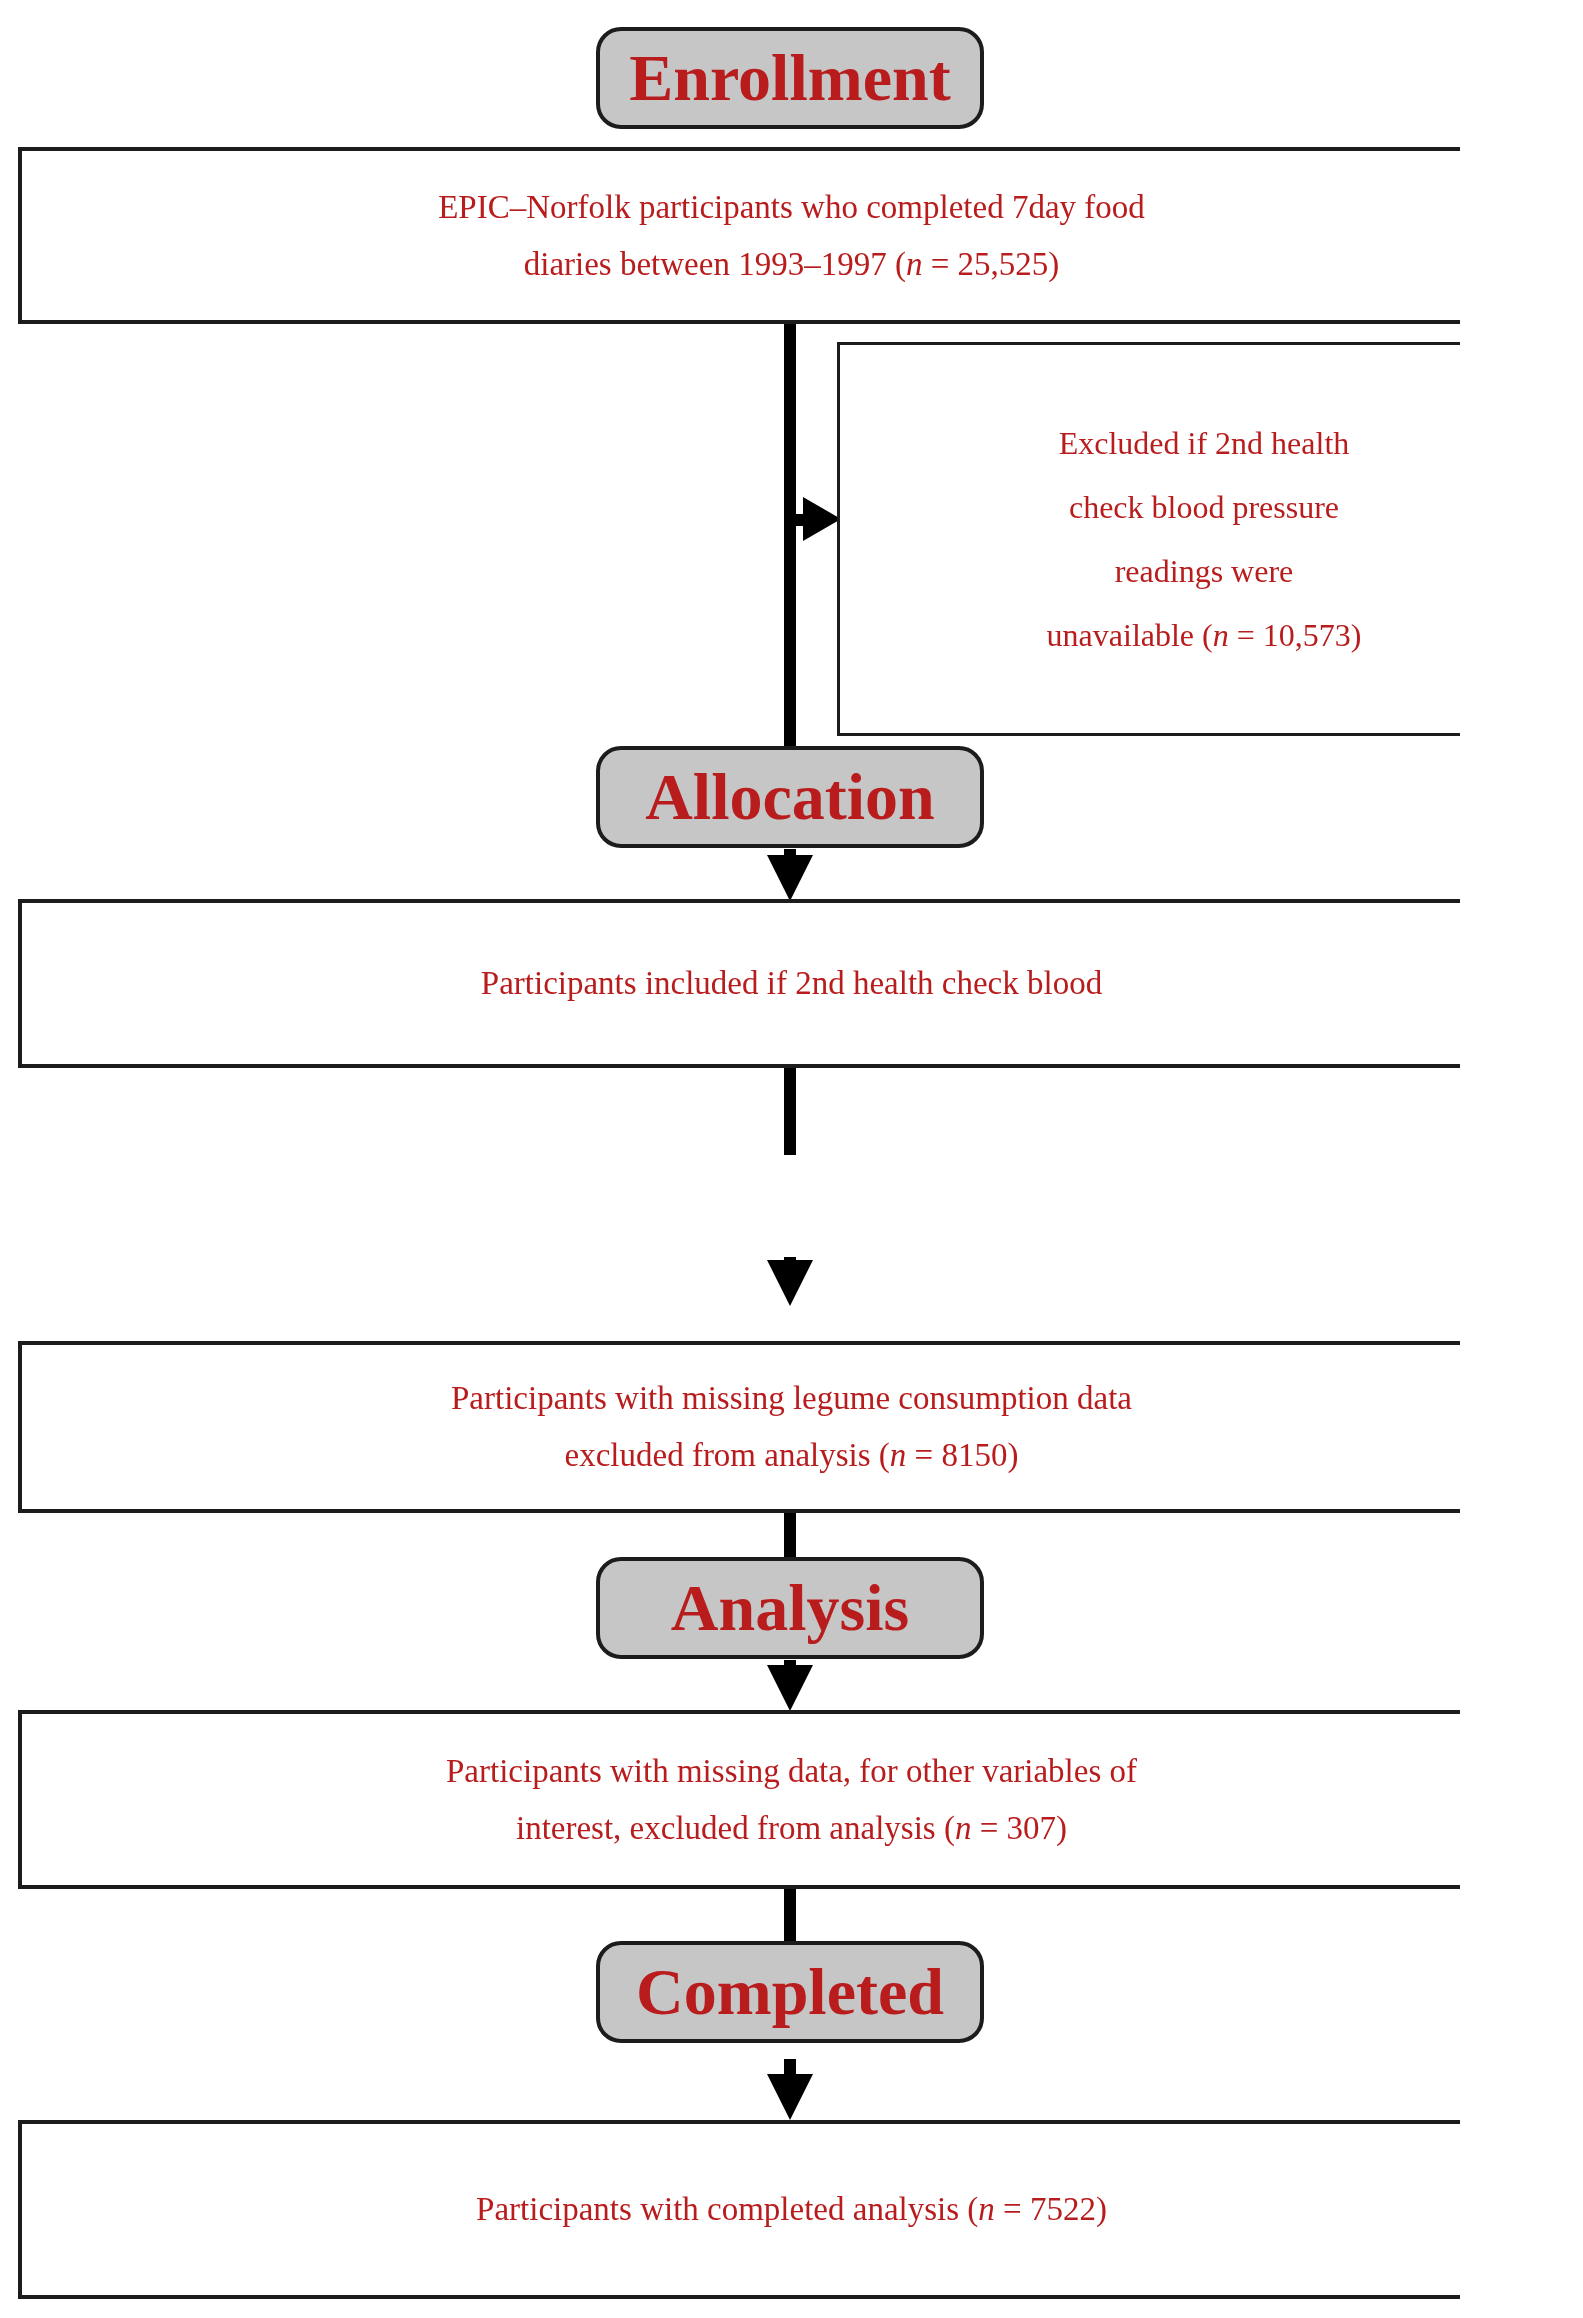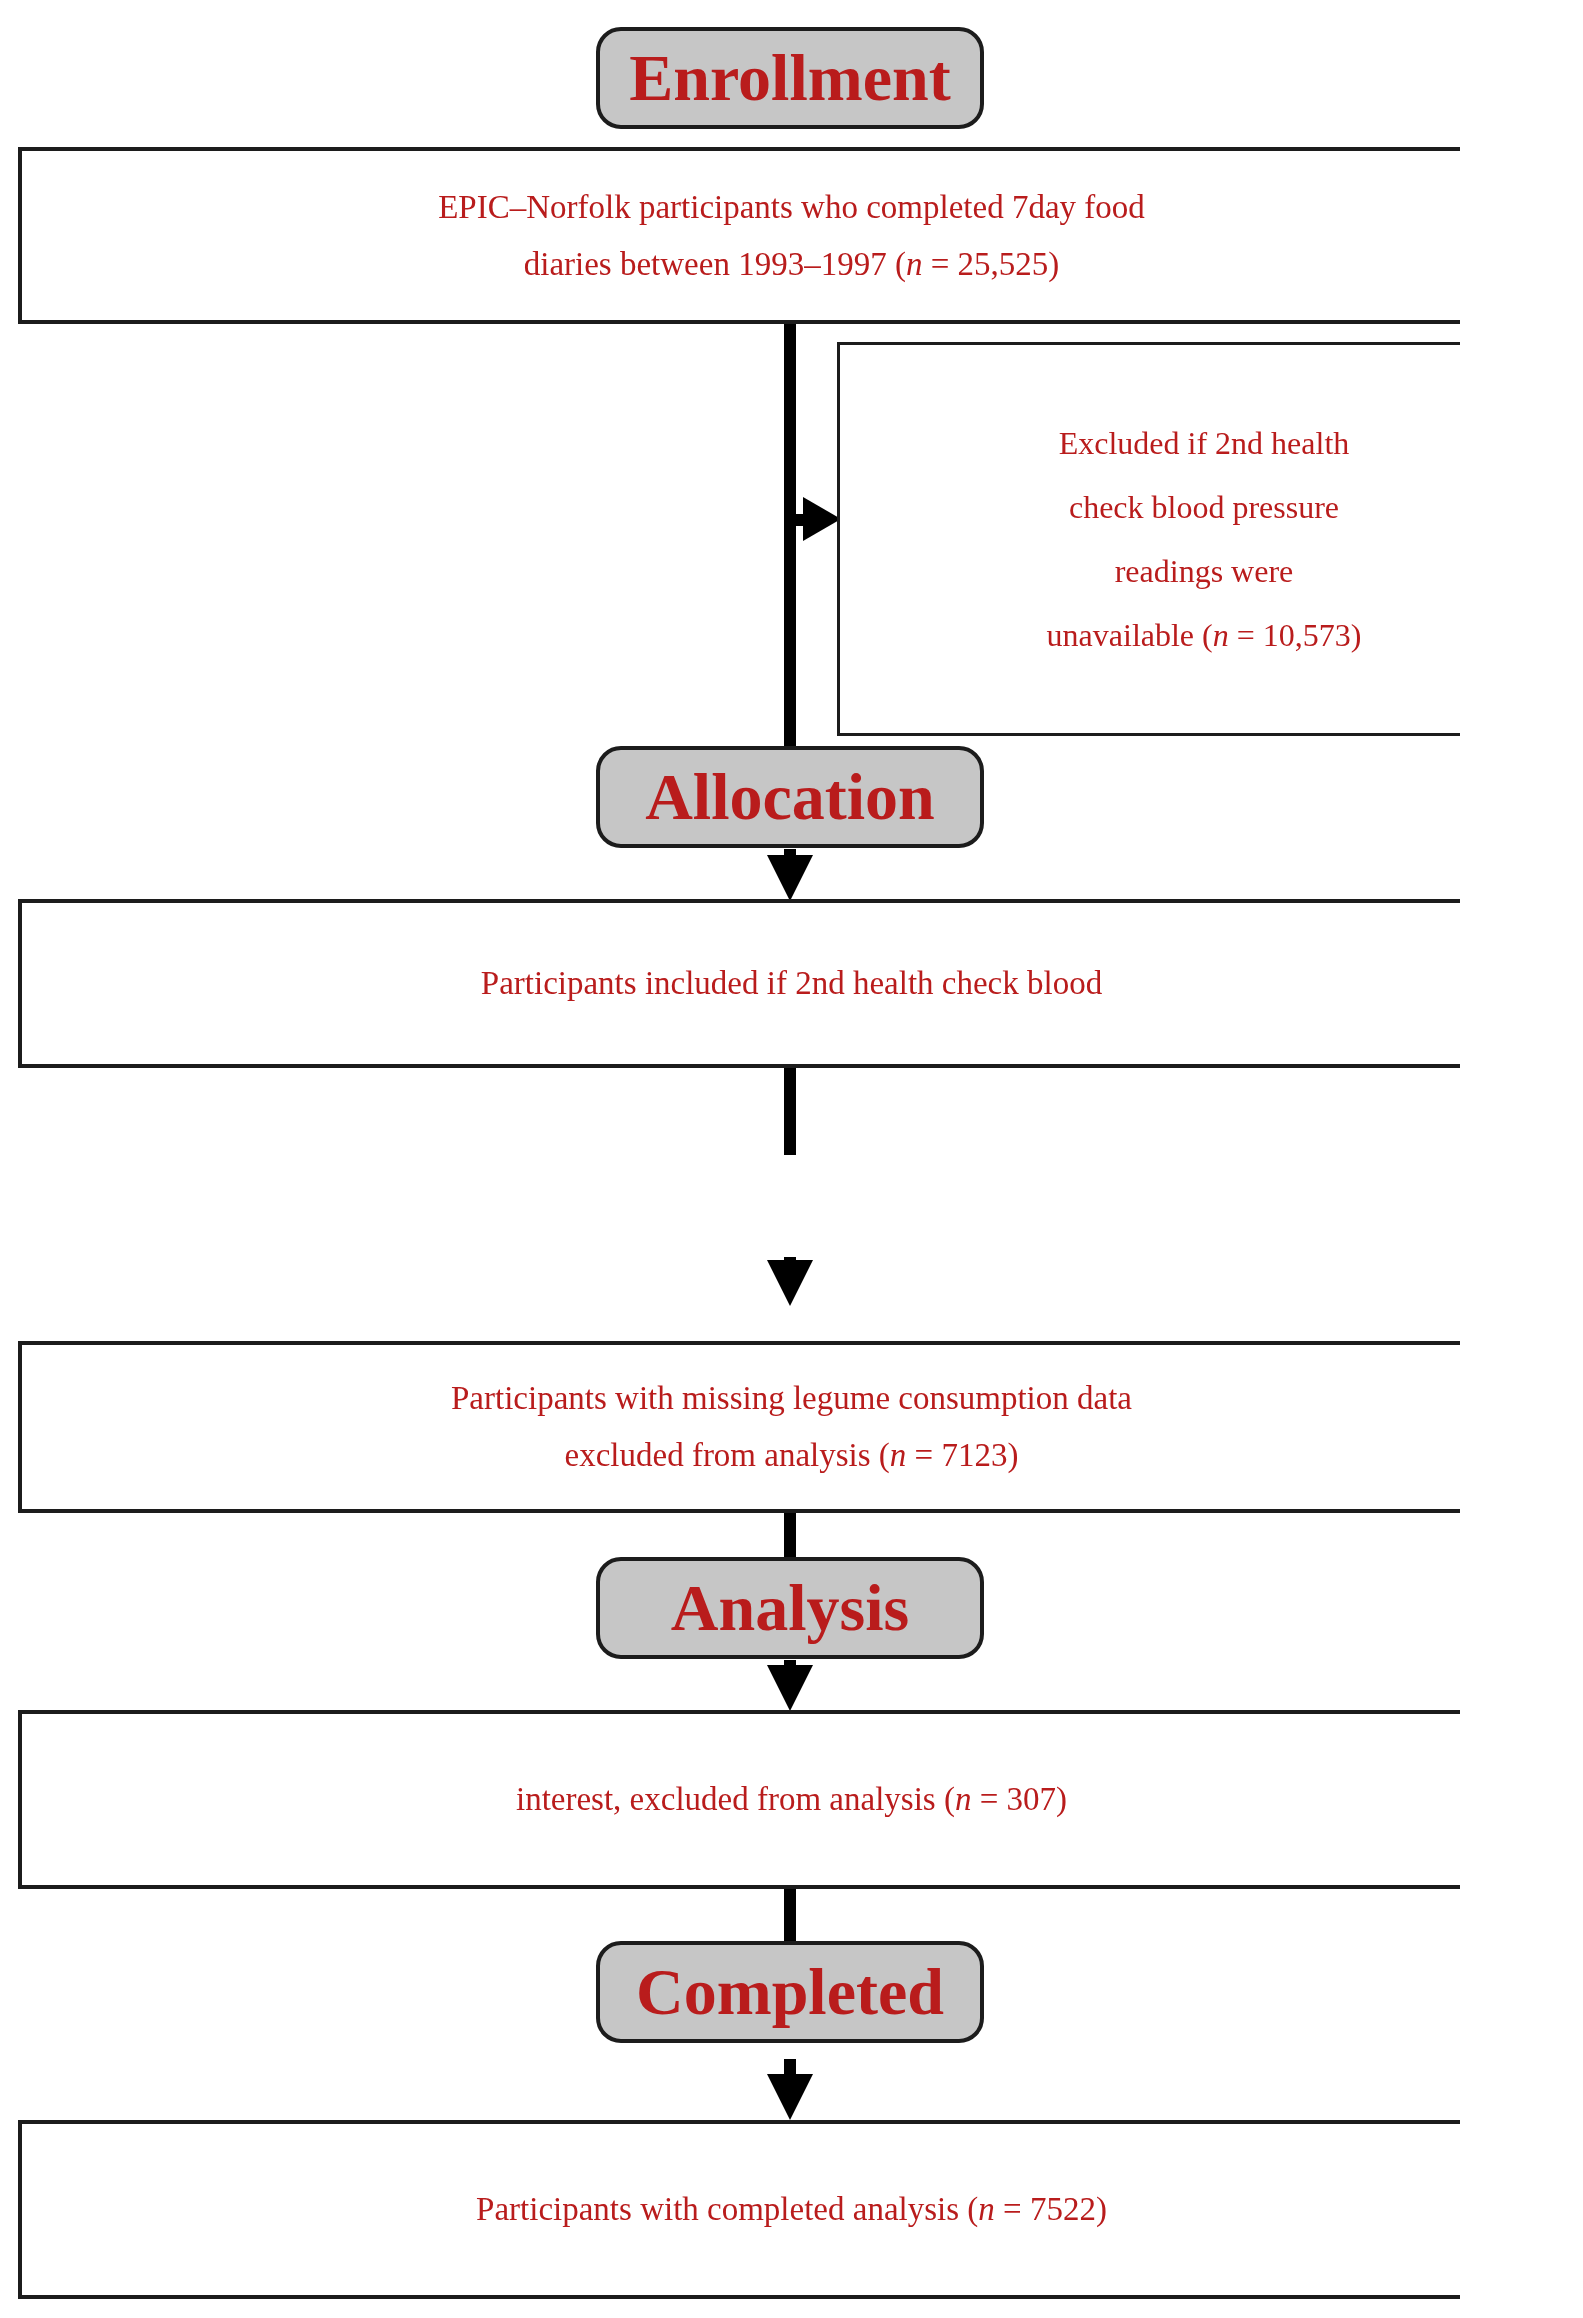--- a/index.html
+++ b/index.html
@@ -99,34 +99,37 @@
 
 
   <div class="vline" style="top:1257px;height:10px"></div>
   <div class="tri-down" style="top:1260px"></div>
 
   <div class="mbox" style="top:1341px;height:172px">
     <span class="line">
       <span>Participants with missing legume consumption data</span>
     </span>
     <span class="line">
-      <span>excluded from analysis (</span><span class="nvar">n</span><span> = 7123)</span>
+      <span>excluded from analysis (</span><span class="nvar">n</span><span> = 8150)</span>
     </span>
   </div>
 
   <div class="vline" style="top:1476px;height:81px"></div>
 
   <div class="stage" style="top:1557px">
     <span>Analysis</span>
   </div>
 
   <div class="vline" style="top:1660px;height:11.5px"></div>
   <div class="tri-down" style="top:1665px"></div>
 
   <div class="mbox" style="top:1710px;height:179px">
+    <span class="line">
+      <span>Participants with missing data, for other variables of</span>
+    </span>
     <span class="line">
       <span>interest, excluded from analysis (</span><span class="nvar">n</span><span> = 307)</span>
     </span>
   </div>
 
   <div class="vline" style="top:1889px;height:68px"></div>
 
   <div class="stage" style="top:1941px">
     <span>Completed</span>
   </div>

